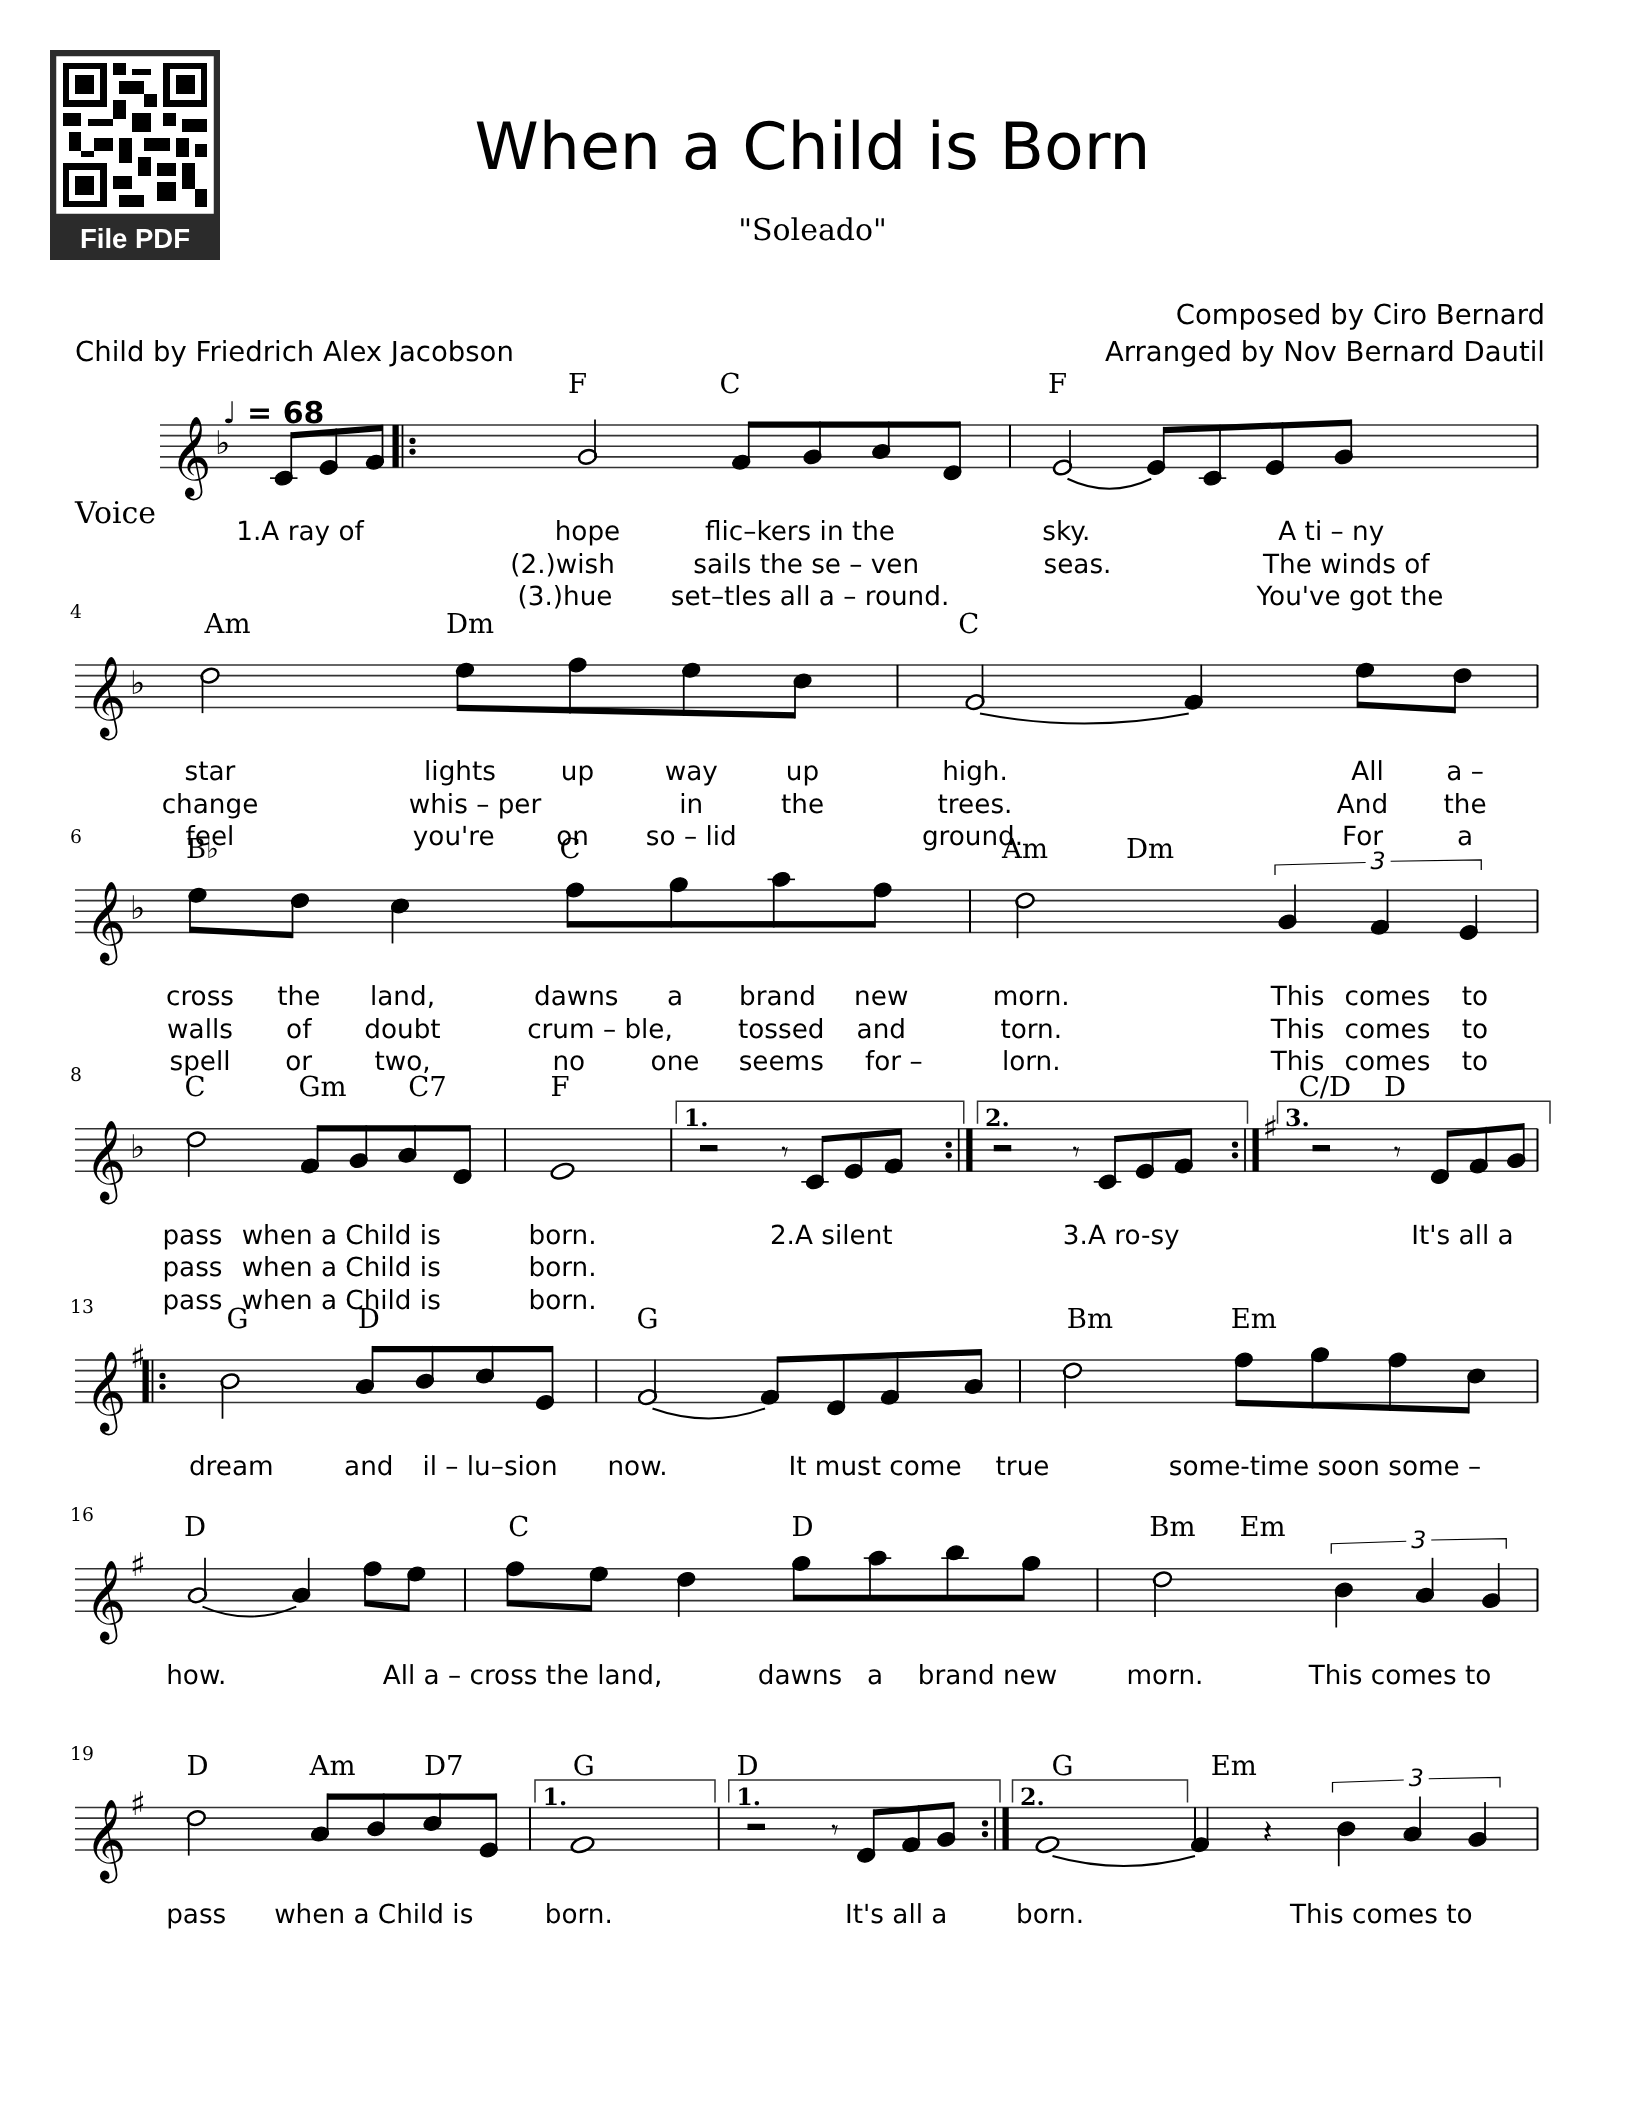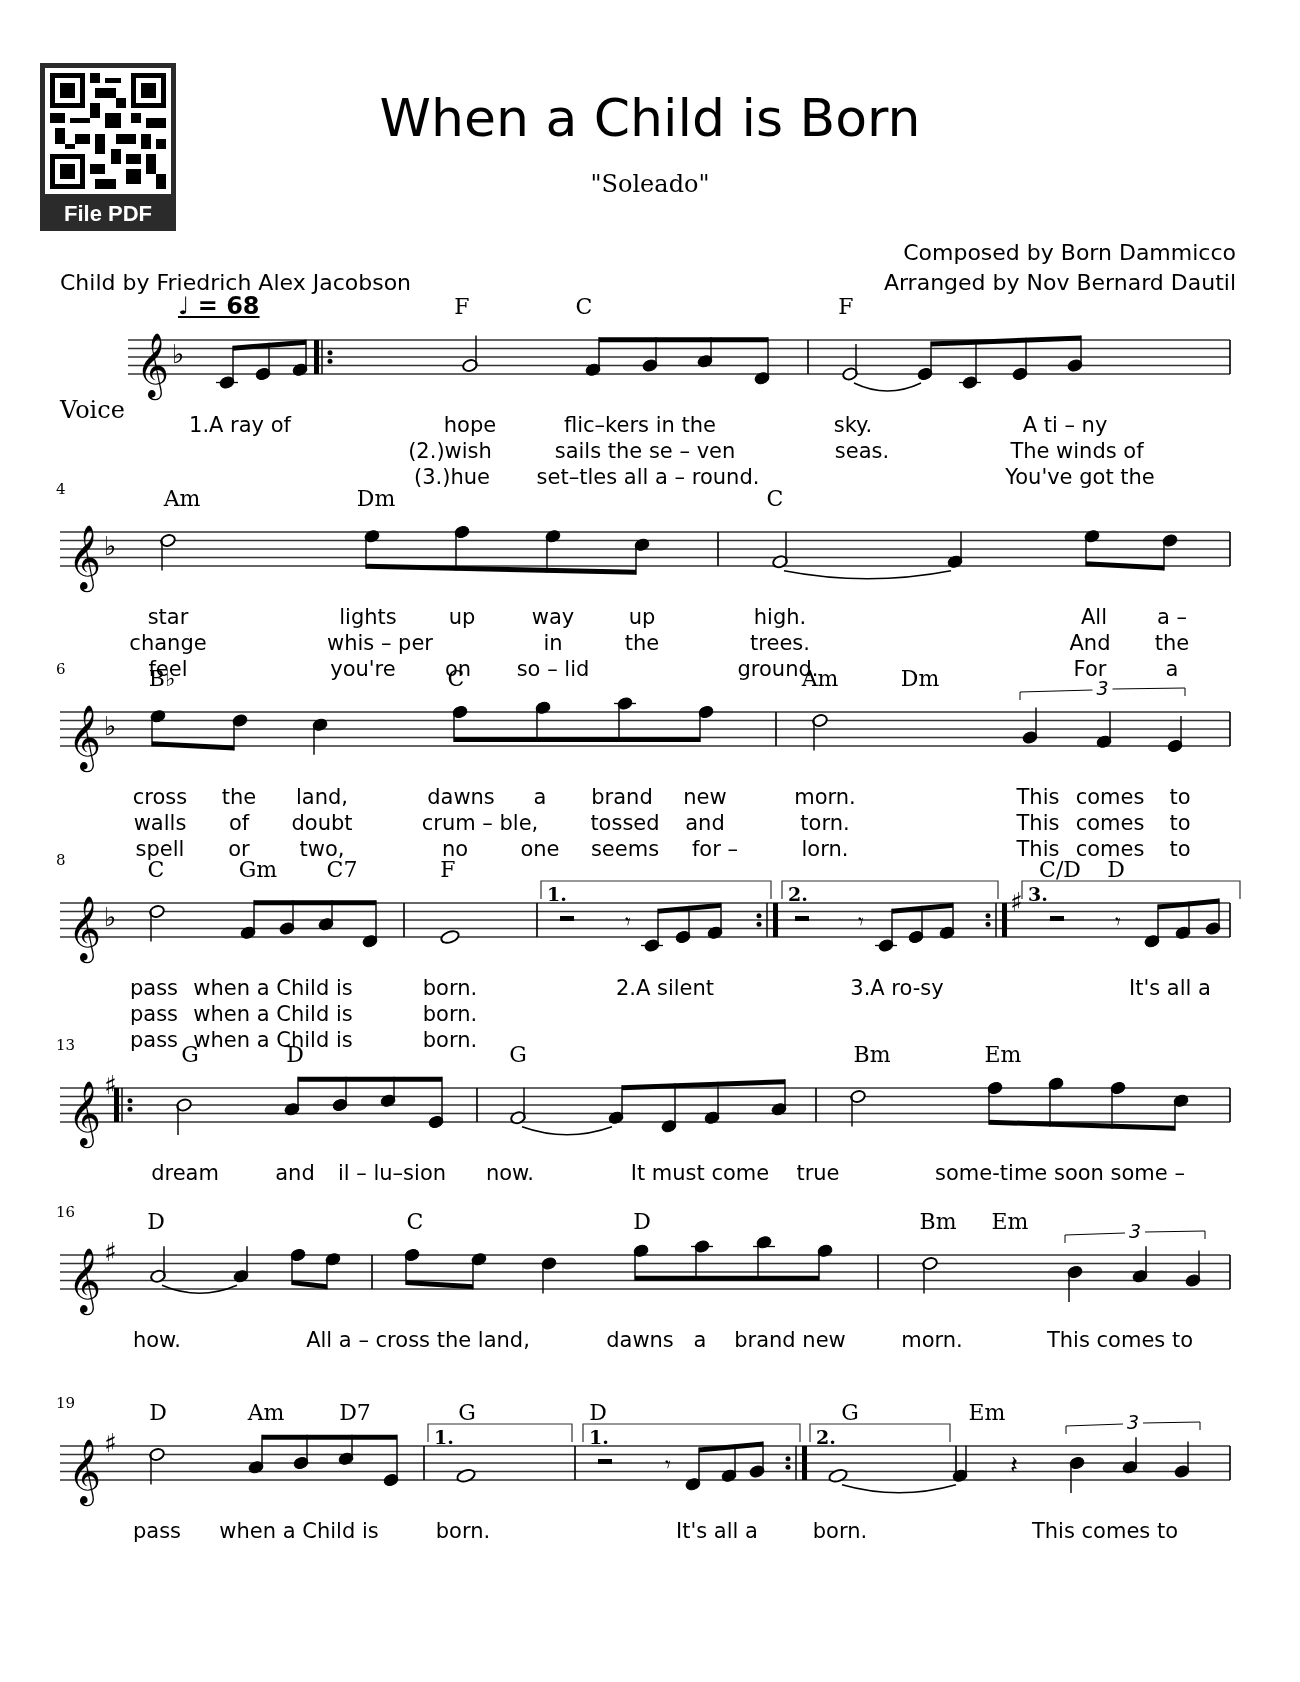--- a/index.html
+++ b/index.html
@@ -1,26 +1,26 @@
 <!DOCTYPE html>
 <html><head>
 <meta charset="utf-8">
 <style>
   html,body{margin:0;padding:0;background:#fff;}
   body{width:1300px;height:1682px;position:relative;overflow:hidden;color:#000;}
-  .qr{position:absolute;left:40px;top:40px;width:136px;height:168px;background:#2b2b2b;margin-top:23px;}
+  .qr{position:absolute;left:40px;top:40px;width:136px;height:168px;background:#2b2b2b;}
   .qr .code{position:absolute;left:5px;top:5px;width:126px;height:126px;background:#fff;}
   .qr .label{position:absolute;left:0;right:0;bottom:4px;text-align:center;color:#fff;font:bold 22px "Liberation Sans",sans-serif;}
   .title{position:absolute;left:0;right:0;top:88px;text-align:center;font:52px "DejaVu Sans",sans-serif;}
   .subtitle{position:absolute;left:0;right:0;top:170px;text-align:center;font:24px "DejaVu Serif",serif;}
   .credit{position:absolute;font:22px "DejaVu Sans",sans-serif;white-space:nowrap;}
   .composer{right:64px;top:240px;text-align:right;}
   .arranger{right:64px;top:270px;text-align:right;}
   .lyricist{left:60px;top:270px;}
-  .tempo{position:absolute;left:178px;top:292px;font:bold 24px "DejaVu Sans",sans-serif;text-decoration:underline;}
+  .tempo{position:absolute;left:178px;top:316px;font:bold 24px "DejaVu Sans",sans-serif;}
   .instr{position:absolute;left:60px;top:396px;font:24px "DejaVu Serif",serif;}
   svg.score{position:absolute;left:0;top:0;}
   .chord{font-family:"DejaVu Serif",serif;font-size:22px;}
   .lyr{font-family:"DejaVu Sans",sans-serif;font-size:21px;}
   .mnum{font-family:"DejaVu Serif",serif;font-size:15px;}
   .volta{font-family:"DejaVu Serif",serif;font-size:19px;font-weight:bold;}
   .tup{font-family:"DejaVu Sans",sans-serif;font-size:19px;font-style:italic;}
   .glyph{font-family:"DejaVu Sans",sans-serif;}
 </style>
 </head>
@@ -37,21 +37,21 @@
     <rect x="1" y="17" width="7" height="7" fill="#000"></rect>
       <rect x="2" y="18" width="5" height="5" fill="#fff"></rect>
       <rect x="3" y="19" width="3" height="3" fill="#000"></rect>
     <path d="M9 1h2v2h-2zM12 2h3v1h-3zM10 4h4v2h-4zM14 6h2v2h-2zM9 7h2v3h-2zM1 9h3v2h-3zM5 10h4v1h-4zM12 9h3v3h-3zM17 9h2v2h-2zM20 10h4v2h-4zM2 12h2v3h-2zM6 13h3v2h-3zM10 13h2v4h-2zM14 13h4v2h-4zM19 13h2v3h-2zM22 14h2v2h-2zM4 15h2v1h-2zM13 16h2v3h-2zM16 17h3v2h-3zM20 17h2v4h-2zM9 19h3v2h-3zM16 20h3v3h-3zM22 21h2v3h-2zM10 22h4v2h-4z" fill="#000"></path>
   </svg>
   <div class="label">File PDF</div>
 </div>
 
 <div class="title">When a Child is Born</div>
 <div class="subtitle">"Soleado"</div>
-<div class="credit composer">Composed by Born Dammicco</div>
+<div class="credit composer">Composed by Ciro Bernard</div>
 <div class="credit arranger">Arranged by Nov Bernard Dautil</div>
 <div class="credit lyricist">Child by Friedrich Alex Jacobson</div>
 <div class="tempo">♩ = 68</div>
 <div class="instr">Voice</div>
 
 <svg class="score" id="score" width="1300" height="1682" xmlns="http://www.w3.org/2000/svg">
     <g>
       <line x1="128" x2="1230" y1="340" y2="340" stroke="#333" stroke-width="1.3"></line>
       <line x1="128" x2="1230" y1="348.5" y2="348.5" stroke="#333" stroke-width="1.3"></line>
       <line x1="128" x2="1230" y1="357" y2="357" stroke="#333" stroke-width="1.3"></line>

